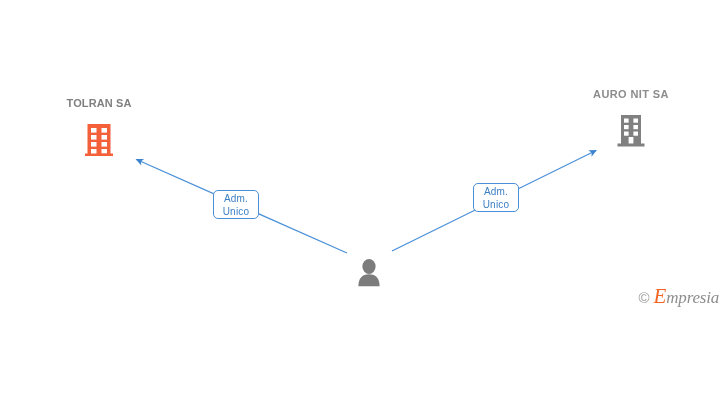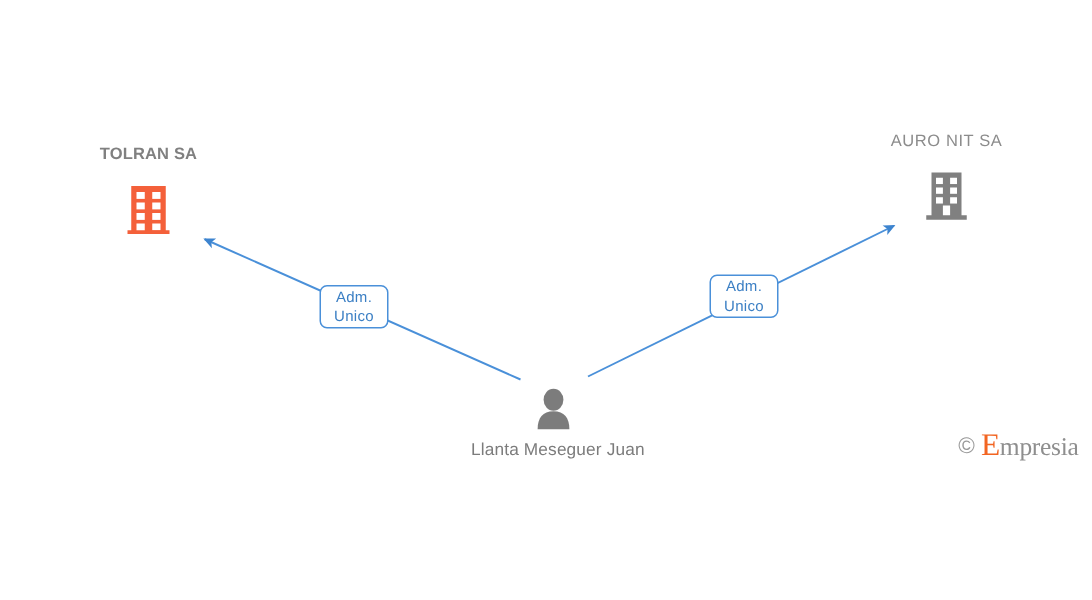--- a/index.html
+++ b/index.html
@@ -36,21 +36,21 @@
     font-size: 11px;
     line-height: 13px;
     letter-spacing: 0.1px;
     white-space: nowrap;
   }
   .company-label {
     font-weight: bold;
     color: #808080;
   }
   .company-label-plain {
-    font-weight: normal;
+    font-weight: bold;
     color: #8c8c8c;
     letter-spacing: 0.4px;
   }
   .person-label {
     color: #7c7c7c;
     font-size: 11.5px;
     line-height: 15px;
     width: 110px;
   }
 
@@ -106,20 +106,21 @@
     gap: 4px;
     user-select: none;
   }
   #watermark .copy {
     color: #9a9a9a;
     font-size: 15px;
     line-height: 15px;
   }
   #watermark .wm-text {
     font-family: "Liberation Serif", serif;
+    font-style: italic;
     font-size: 17px;
     line-height: 17px;
     color: #8e8e8e;
     letter-spacing: -0.2px;
   }
   #watermark .wm-text .wm-e {
     color: #f26522;
     font-size: 21px;
   }
 </style>
@@ -175,21 +176,20 @@
     </div>
   </div>
 
   <div class="node person-node" style="left:314px; top:258px;">
     <div class="icon-wrap">
       <svg width="30" height="30" viewBox="0 0 30 30" xmlns="http://www.w3.org/2000/svg">
         <ellipse cx="15" cy="8.5" rx="6.6" ry="7.4" fill="#7c7c7c"></ellipse>
         <path d="M15,16.2 C22.2,16.2 25.6,20.6 25.6,28.2 L4.4,28.2 C4.4,20.6 7.8,16.2 15,16.2 Z" fill="#7c7c7c"></path>
       </svg>
     </div>
-    <div class="node-label person-label">Llanta Meseguer Juan</div>
   </div>
 
   <div class="edge-label" style="left:213px; top:190px; width:46px; height:29px;">Adm.
 Unico</div>
 
   <div class="edge-label" style="left:473px; top:183px; width:46px; height:29px;">Adm.
 Unico</div>
 
   <div id="watermark">
     <span class="copy">©</span>

